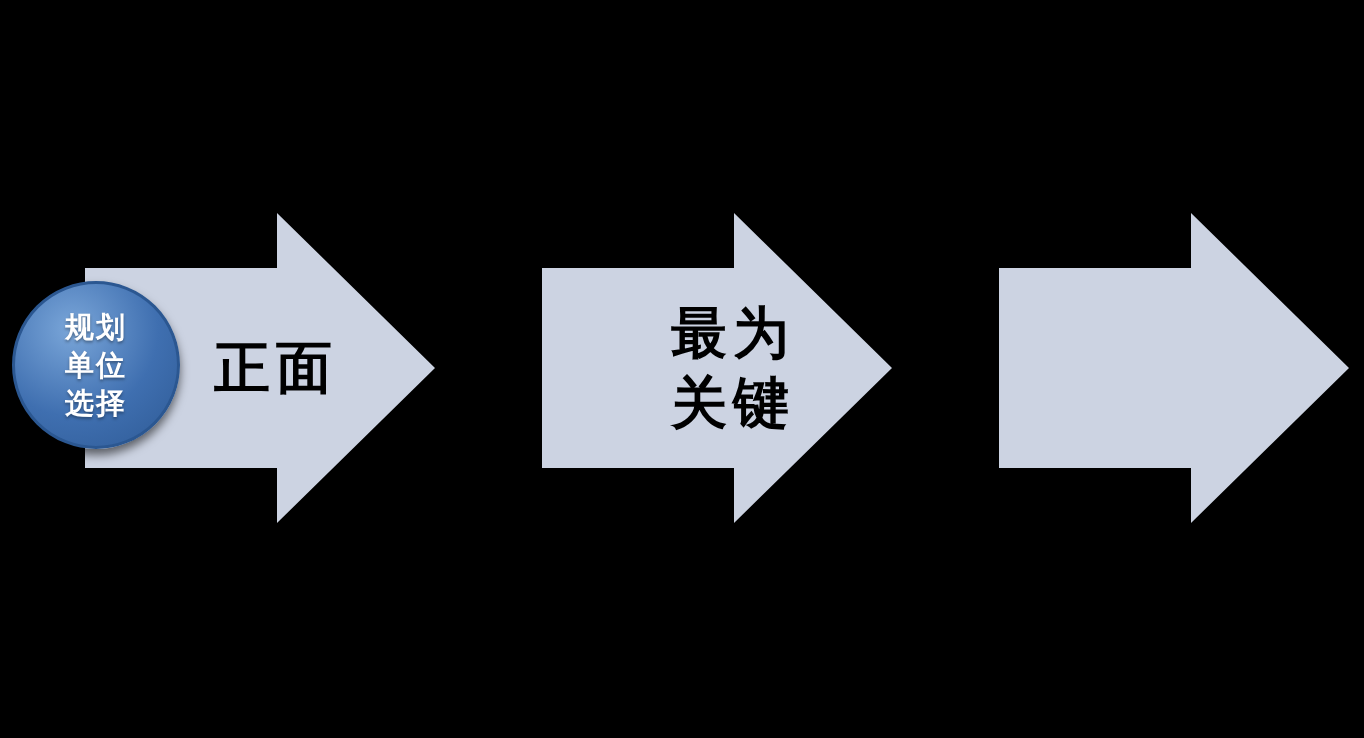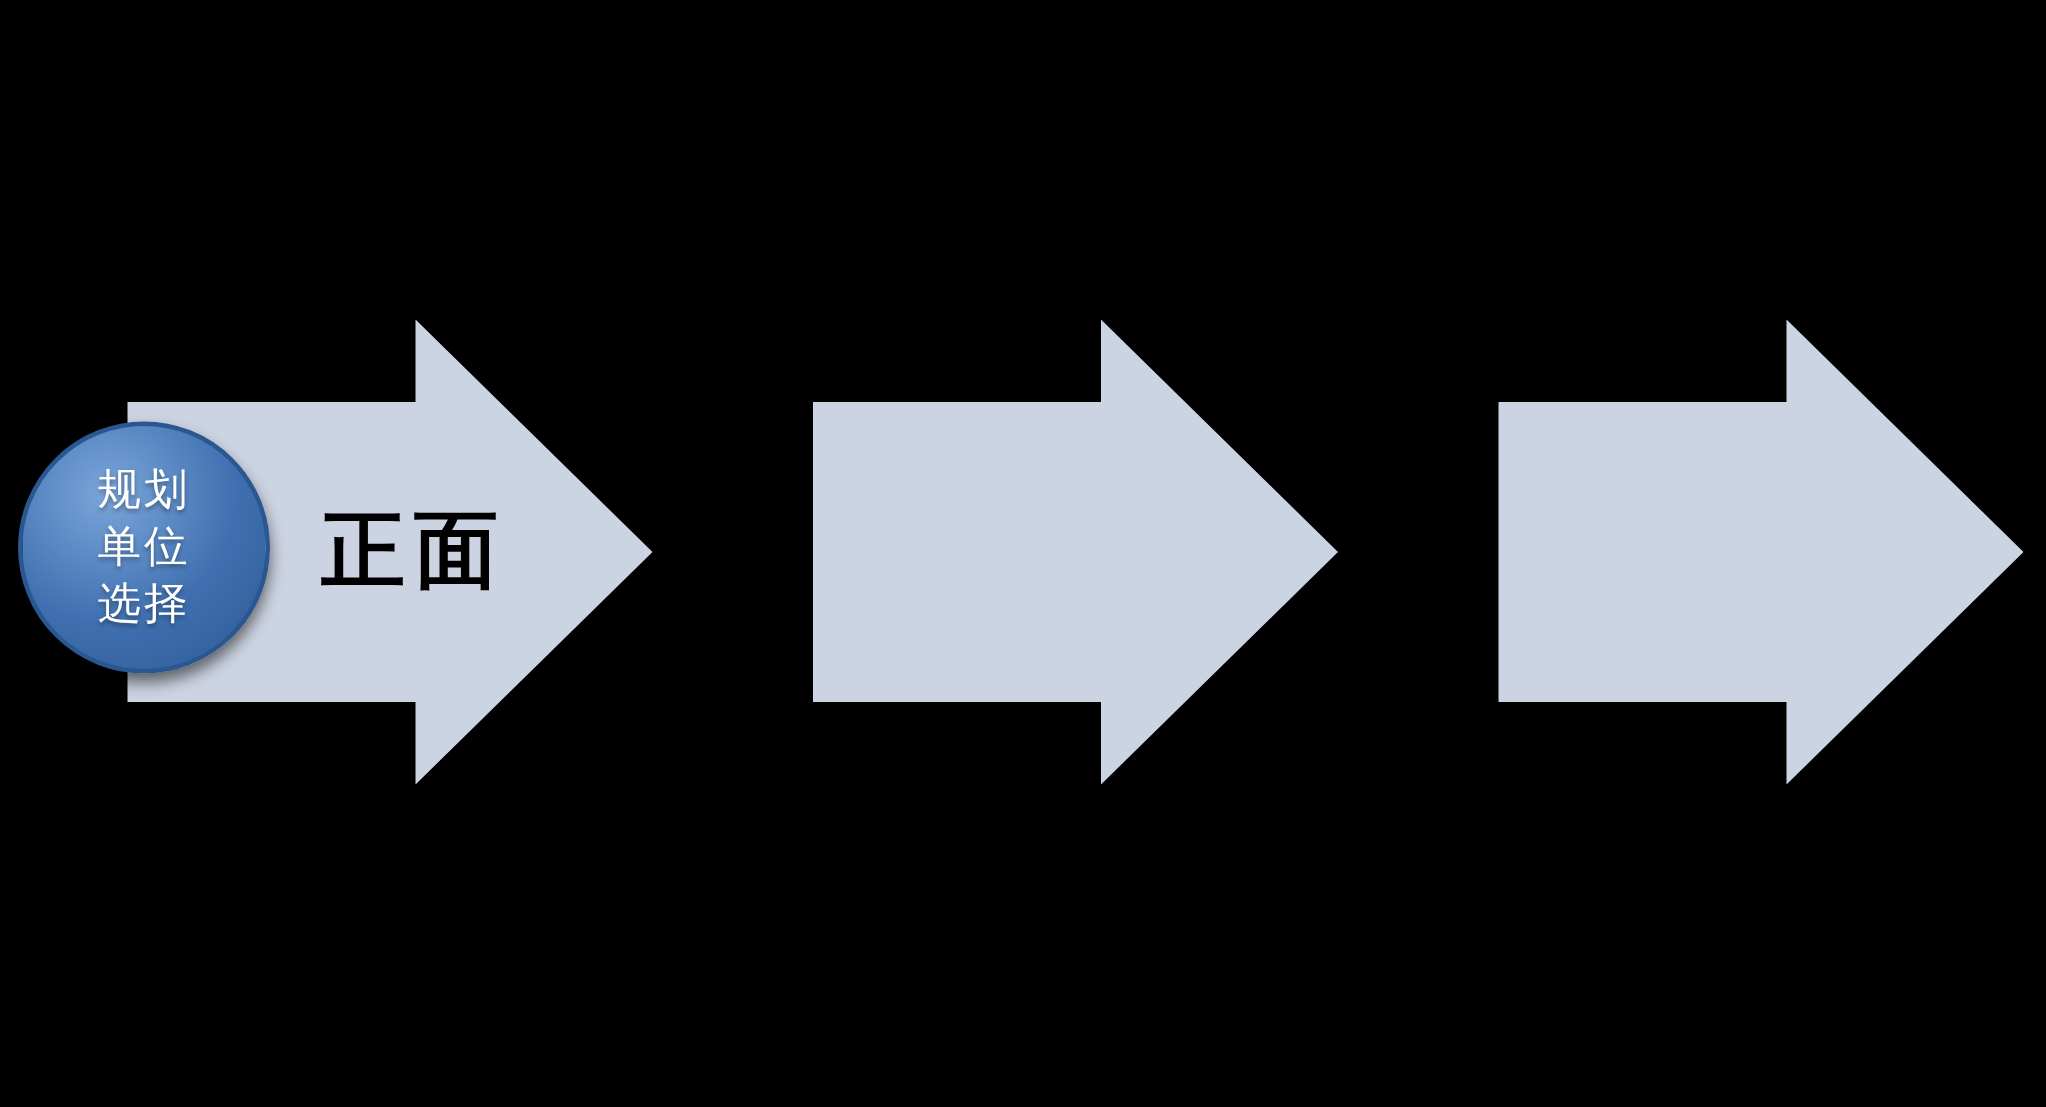--- a/index.html
+++ b/index.html
@@ -58,21 +58,21 @@
     flex-direction: column;
     align-items: center;
     justify-content: center;
     text-align: center;
   }
 
   .circle-line {
     color: var(--circle-text, #ffffff);
     font-size: 29px;
     line-height: 38px;
-    font-weight: 400;
+    font-weight: 700;
     letter-spacing: 2px;
     text-shadow: 0 2px 3px rgba(0,0,0,0.35);
     white-space: nowrap;
   }
 
   .step-label {
     position: absolute;
     left: 178px;
     top: 55px;
     width: 172px;
@@ -109,20 +109,24 @@
     </div>
     <div class="step-label">
       <div class="label-line">正面</div>
     </div>
   </div>
 
   <div class="step">
     <svg class="arrow-shape" viewBox="0 0 423 310" xmlns="http://www.w3.org/2000/svg" aria-hidden="true">
       <polygon points="73,55 265,55 265,0 423,155 265,310 265,255 73,255"></polygon>
     </svg>
+    <div class="step-label">
+      <div class="label-line">最为</div>
+      <div class="label-line">关键</div>
+    </div>
   </div>
 
   <div class="step">
     <svg class="arrow-shape" viewBox="0 0 423 310" xmlns="http://www.w3.org/2000/svg" aria-hidden="true">
       <polygon points="73,55 265,55 265,0 423,155 265,310 265,255 73,255"></polygon>
     </svg>
     <div class="step-label">
     </div>
   </div>
 

